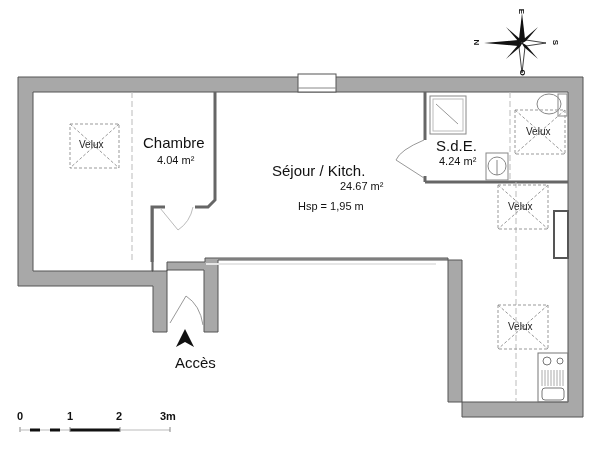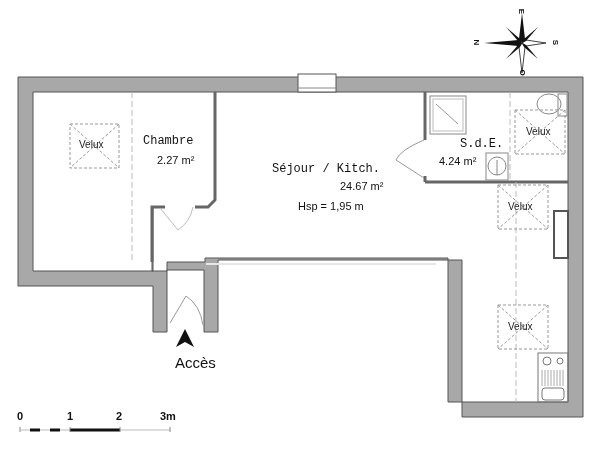--- a/index.html
+++ b/index.html
@@ -1,19 +1,19 @@
 <!DOCTYPE html>
 <html><head>
 <meta charset="utf-8">
 <style>
   html, body { margin: 0; padding: 0; background: #ffffff; }
   body { width: 600px; height: 450px; position: relative; overflow: hidden; font-family: "Liberation Sans", sans-serif; }
   #plan { position: absolute; left: 0; top: 0; width: 600px; height: 450px; }
   .lbl { position: absolute; color: #111; font-family: "Liberation Sans", sans-serif; white-space: nowrap; line-height: 1; }
-  .room-name { font-size: 12px; font-family: Liberation Mono, monospace; }
+  .room-name { font-size: 15px; }
   .room-area { font-size: 11px; }
   .velux { font-size: 10px; color: #222; text-align: right; }
   .compass-letter { position: absolute; font-size: 8px; font-weight: bold; color: #111; }
   .scale-tick { position: absolute; font-size: 11px; font-weight: bold; color: #111; }
 </style>
 </head>
 <body>
 
 <svg id="plan" viewBox="0 0 600 450" xmlns="http://www.w3.org/2000/svg">
 
@@ -131,27 +131,27 @@
     <line x1="170" y1="427" x2="170" y2="432" stroke="#888"></line>
   </g>
 </svg>
 
 <span class="compass-letter" style="left:474px;top:38px;transform:rotate(90deg);">N</span>
 <span class="compass-letter" style="left:519px;top:7px;transform:rotate(90deg);">E</span>
 <span class="compass-letter" style="left:553px;top:38px;transform:rotate(90deg);">S</span>
 <span class="compass-letter" style="left:519px;top:68px;transform:rotate(90deg);">O</span>
 
 <span class="lbl room-name" style="left:143px;top:135px;">Chambre</span>
-<span class="lbl room-area" style="left:157px;top:155px;">2.27 m²</span>
+<span class="lbl room-area" style="left:157px;top:155px;">4.04 m²</span>
 
 <span class="lbl room-name" style="left:272px;top:163px;">Séjour / Kitch.</span>
 <span class="lbl room-area" style="left:340px;top:181px;">24.67 m²</span>
 <span class="lbl room-area" style="left:298px;top:201px;">Hsp =  1,95 m</span>
 
-<span class="lbl room-name" style="left:460px;top:138px;text-align:center;">S.d.E.</span>
+<span class="lbl room-name" style="left:436px;top:138px;text-align:center;">S.d.E.</span>
 <span class="lbl room-area" style="left:439px;top:156px;">4.24 m²</span>
 
 <span class="lbl velux" style="left:79px;top:140px;">Velux</span>
 <span class="lbl velux" style="left:526px;top:127px;">Velux</span>
 <span class="lbl velux" style="left:508px;top:202px;">Velux</span>
 <span class="lbl velux" style="left:508px;top:322px;">Velux</span>
 
 <span class="lbl" style="left:163px;top:355px;font-size:15px;margin-left:12px;">Accès</span>
 
 <span class="scale-tick" style="left:17px;top:410px;">0</span>

